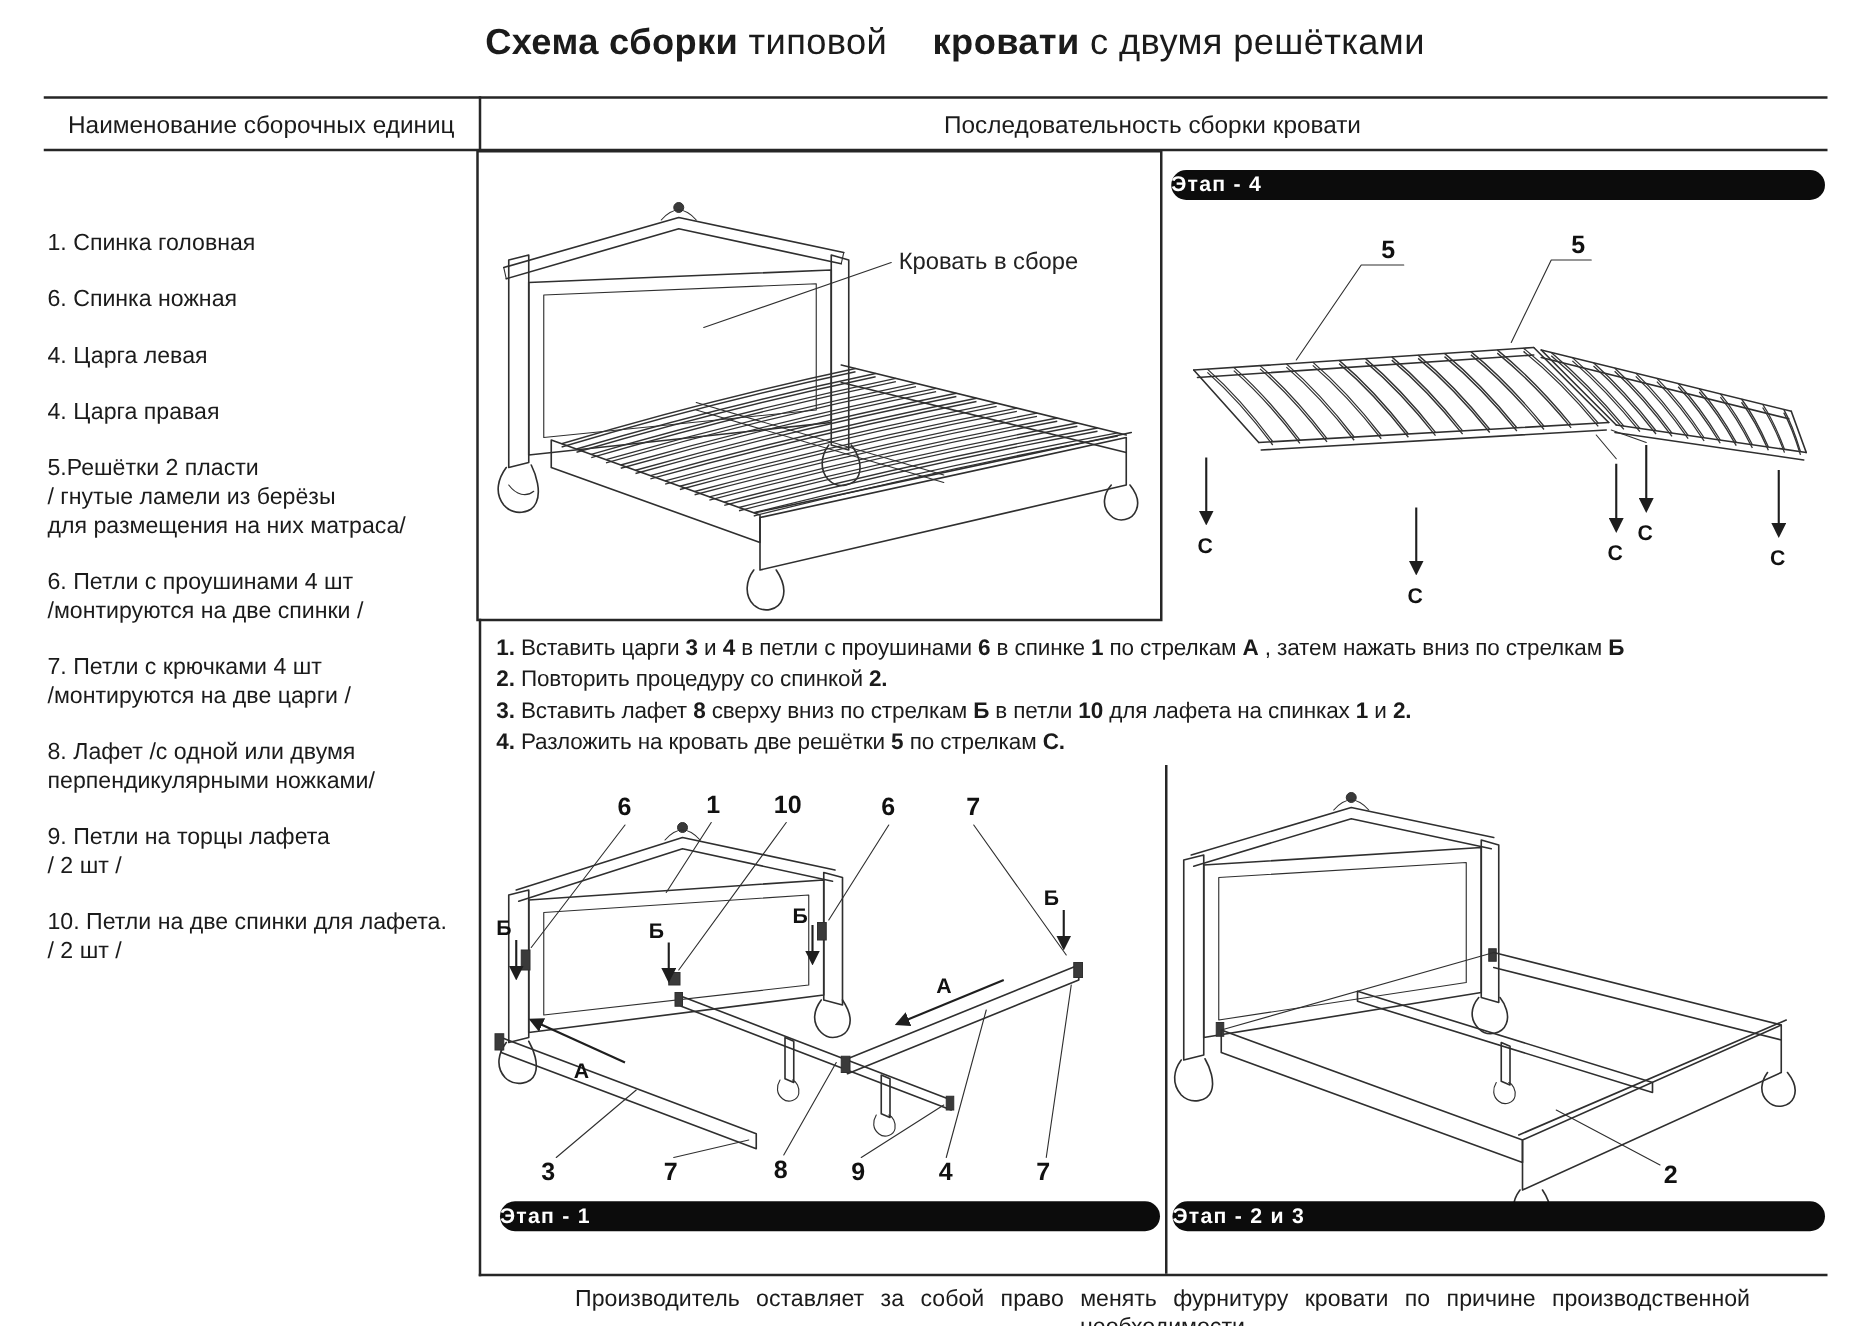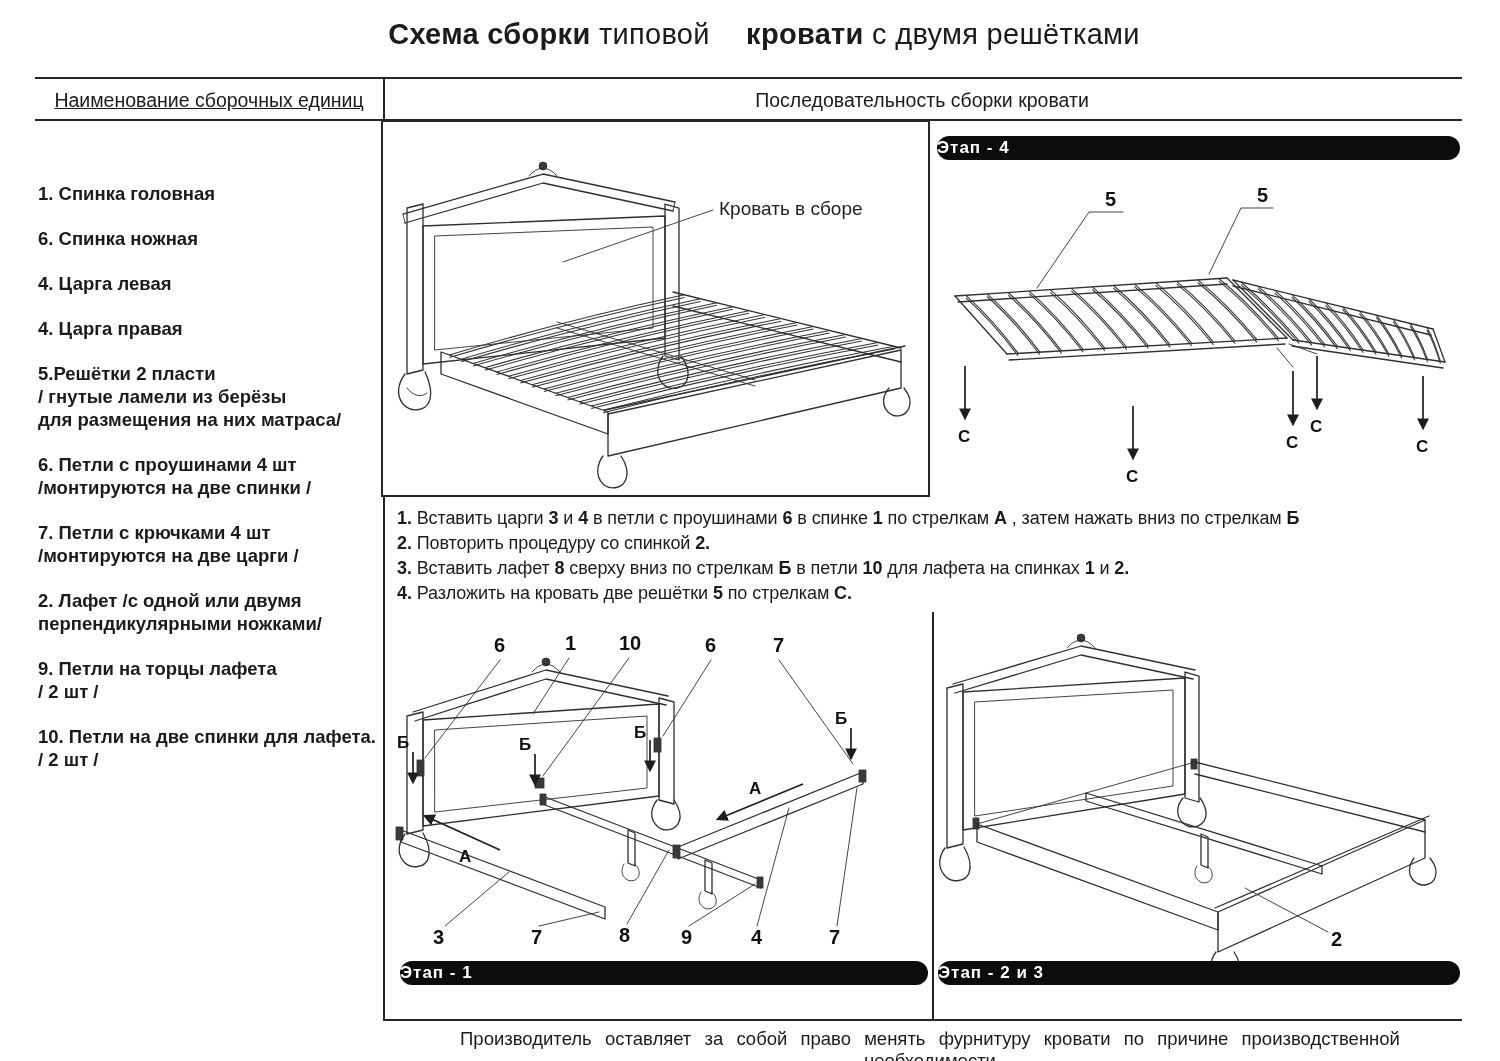--- a/index.html
+++ b/index.html
@@ -5,21 +5,21 @@
   *{margin:0;padding:0;box-sizing:border-box;}
   html,body{background:#ffffff;}
   .page{position:relative;width:1500px;height:1061px;background:#ffffff;
         font-family:"Liberation Sans",sans-serif;color:#1b1b1b;overflow:hidden;margin:0 auto;}
   .hline{position:absolute;background:#262626;height:2px;}
   .vline{position:absolute;background:#262626;width:2px;}
   .title{position:absolute;top:18px;left:0;width:100%;text-align:center;font-size:29px;letter-spacing:.3px;}
   .title .b{font-weight:bold;margin-left:28px;}
   .col-head{position:absolute;top:89px;font-size:19.5px;transform:translateX(-50%);white-space:nowrap;}
   .parts{position:absolute;left:38px;top:182px;width:346px;font-size:18.5px;line-height:23px;}
-  .part-item{white-space:pre-line;margin-bottom:22px;font-weight:bold;}
+  .part-item{white-space:pre-line;margin-bottom:22px;}
   .assembled-box{position:absolute;left:381px;top:120px;width:549px;height:377px;border:2px solid #262626;}
   .pill{position:absolute;height:24px;background:#0c0c0c;color:#ffffff;border-radius:12px;
         display:flex;align-items:center;justify-content:flex-start;font-size:17px;font-weight:bold;letter-spacing:1px;}
   .instructions{position:absolute;left:397px;top:506px;width:1066px;font-size:18px;line-height:25px;letter-spacing:-.1px;white-space:nowrap;}
   .ins-line .b{font-weight:bold;}
   .footer{position:absolute;left:397px;top:1028px;width:1066px;text-align:center;font-size:18.5px;word-spacing:8px;}
   svg{position:absolute;overflow:visible;}
   .ln{fill:none;stroke:#2f2f2f;stroke-width:1.3;stroke-linecap:round;stroke-linejoin:round;}
   .thin{stroke-width:.9;}
   .dark{fill:#3a3a3a;stroke:#2f2f2f;stroke-width:.8;}
@@ -36,36 +36,36 @@
 
   <div class="title"><span class="b">Схема сборки</span><span> типовой </span><span class="b">кровати</span><span> с двумя решётками</span></div>
 
   <div class="hline" style="left:35px;top:77px;width:1427px;"></div>
   <div class="hline" style="left:35px;top:119px;width:1427px;"></div>
   <div class="vline" style="left:383px;top:77px;height:44px;"></div>
   <div class="vline" style="left:383px;top:495px;height:526px;"></div>
   <div class="vline" style="left:932px;top:612px;height:407px;"></div>
   <div class="hline" style="left:383px;top:1019px;width:1079px;"></div>
 
-  <div class="col-head" style="left:209px;text-decoration:underline;">Наименование  сборочных единиц</div>
+  <div class="col-head" style="left:209px;">Наименование  сборочных единиц</div>
   <div class="col-head" style="left:922px;">Последовательность сборки кровати</div>
 
   <aside class="parts">
       <div class="part-item">1.   Спинка головная</div>
       <div class="part-item">6. Спинка ножная</div>
       <div class="part-item">4. Царга левая</div>
       <div class="part-item">4. Царга правая</div>
       <div class="part-item">5.Решётки  2 пласти
 / гнутые ламели из берёзы
 для размещения на них матраса/</div>
       <div class="part-item">6. Петли с проушинами 4 шт
 /монтируются на две спинки /</div>
       <div class="part-item">7. Петли с крючками 4 шт
 /монтируются на две царги /</div>
-      <div class="part-item">2. Лафет /с одной или двумя
+      <div class="part-item">8. Лафет /с одной или двумя
 перпендикулярными ножками/</div>
       <div class="part-item">9. Петли на торцы лафета
 / 2 шт /</div>
       <div class="part-item">10. Петли на две спинки для лафета.
 / 2 шт /</div>
     </aside>
 
   <section class="assembled-box">
     <svg viewBox="0 0 545 373" width="545" height="373" style="left:0;top:0;">
       <g>

